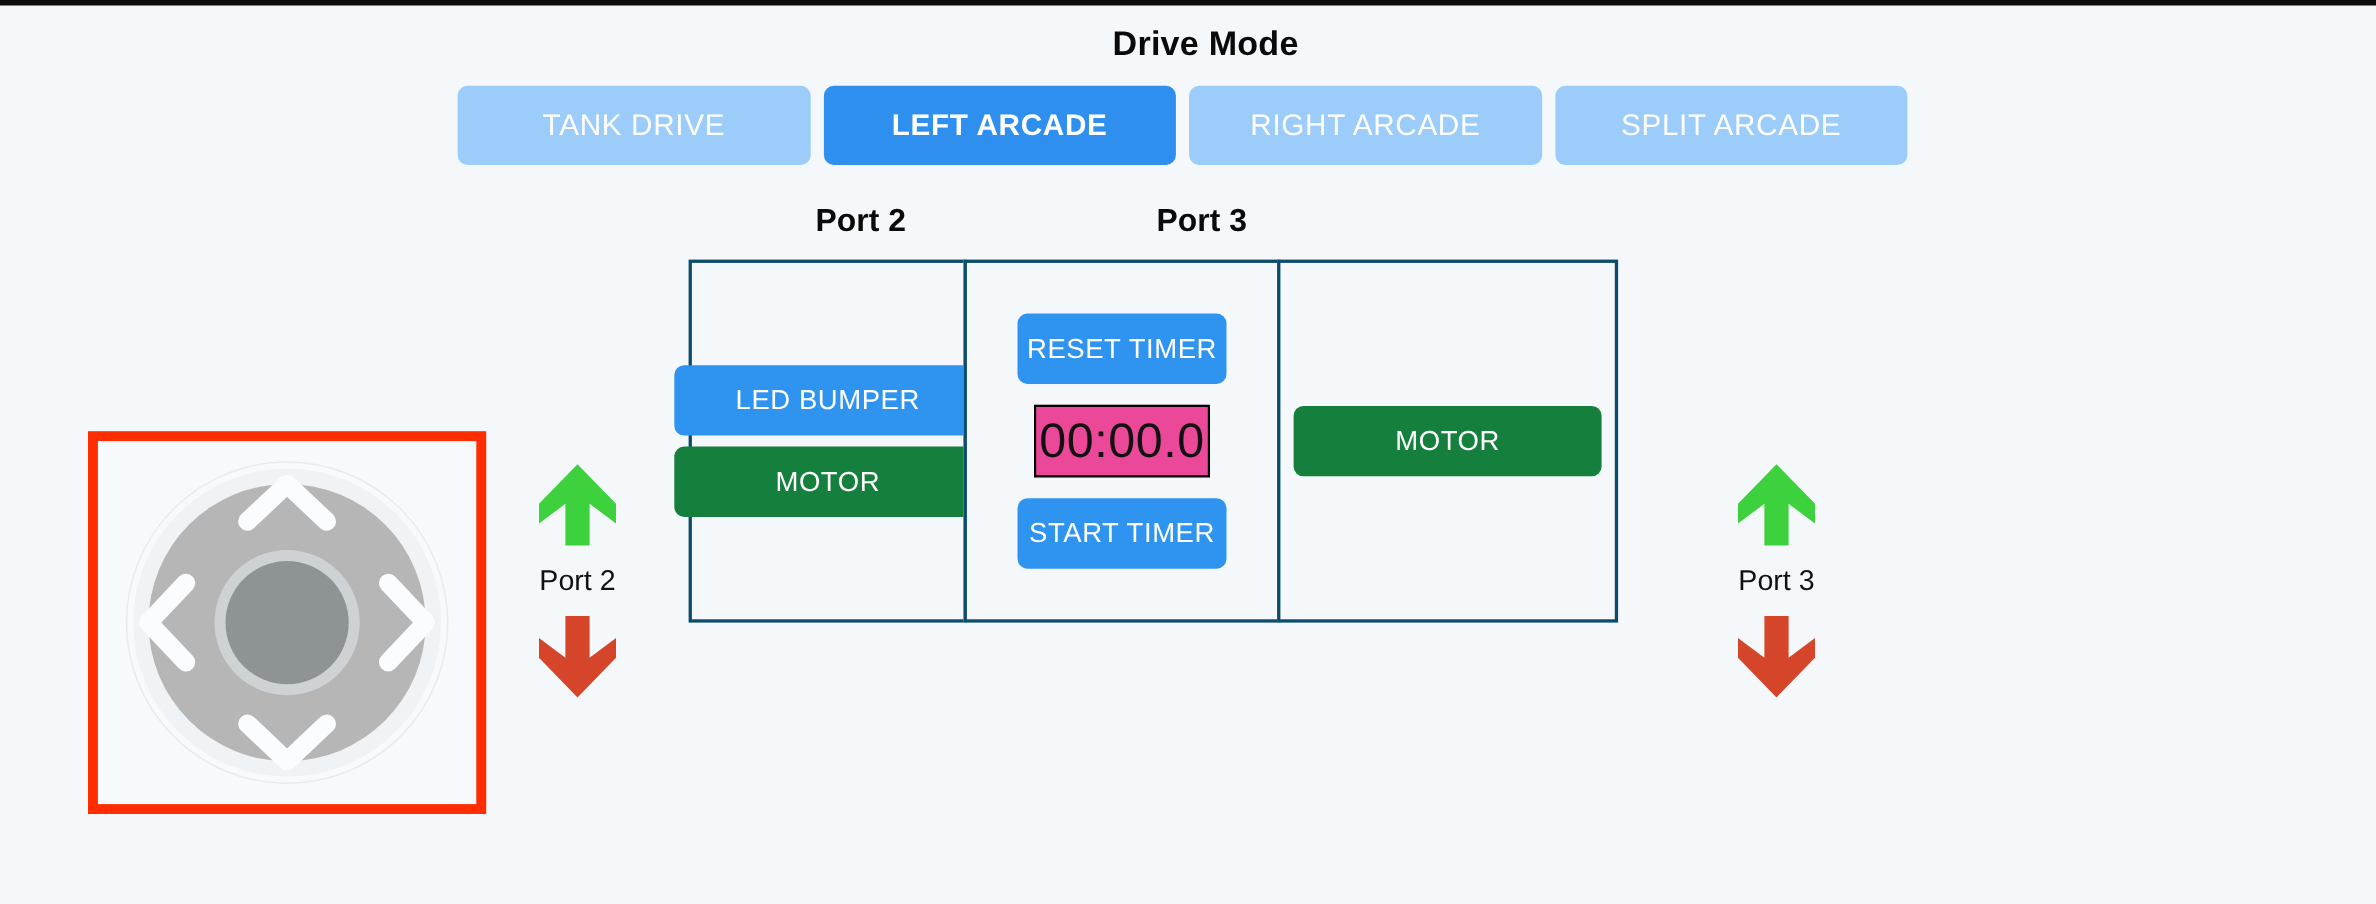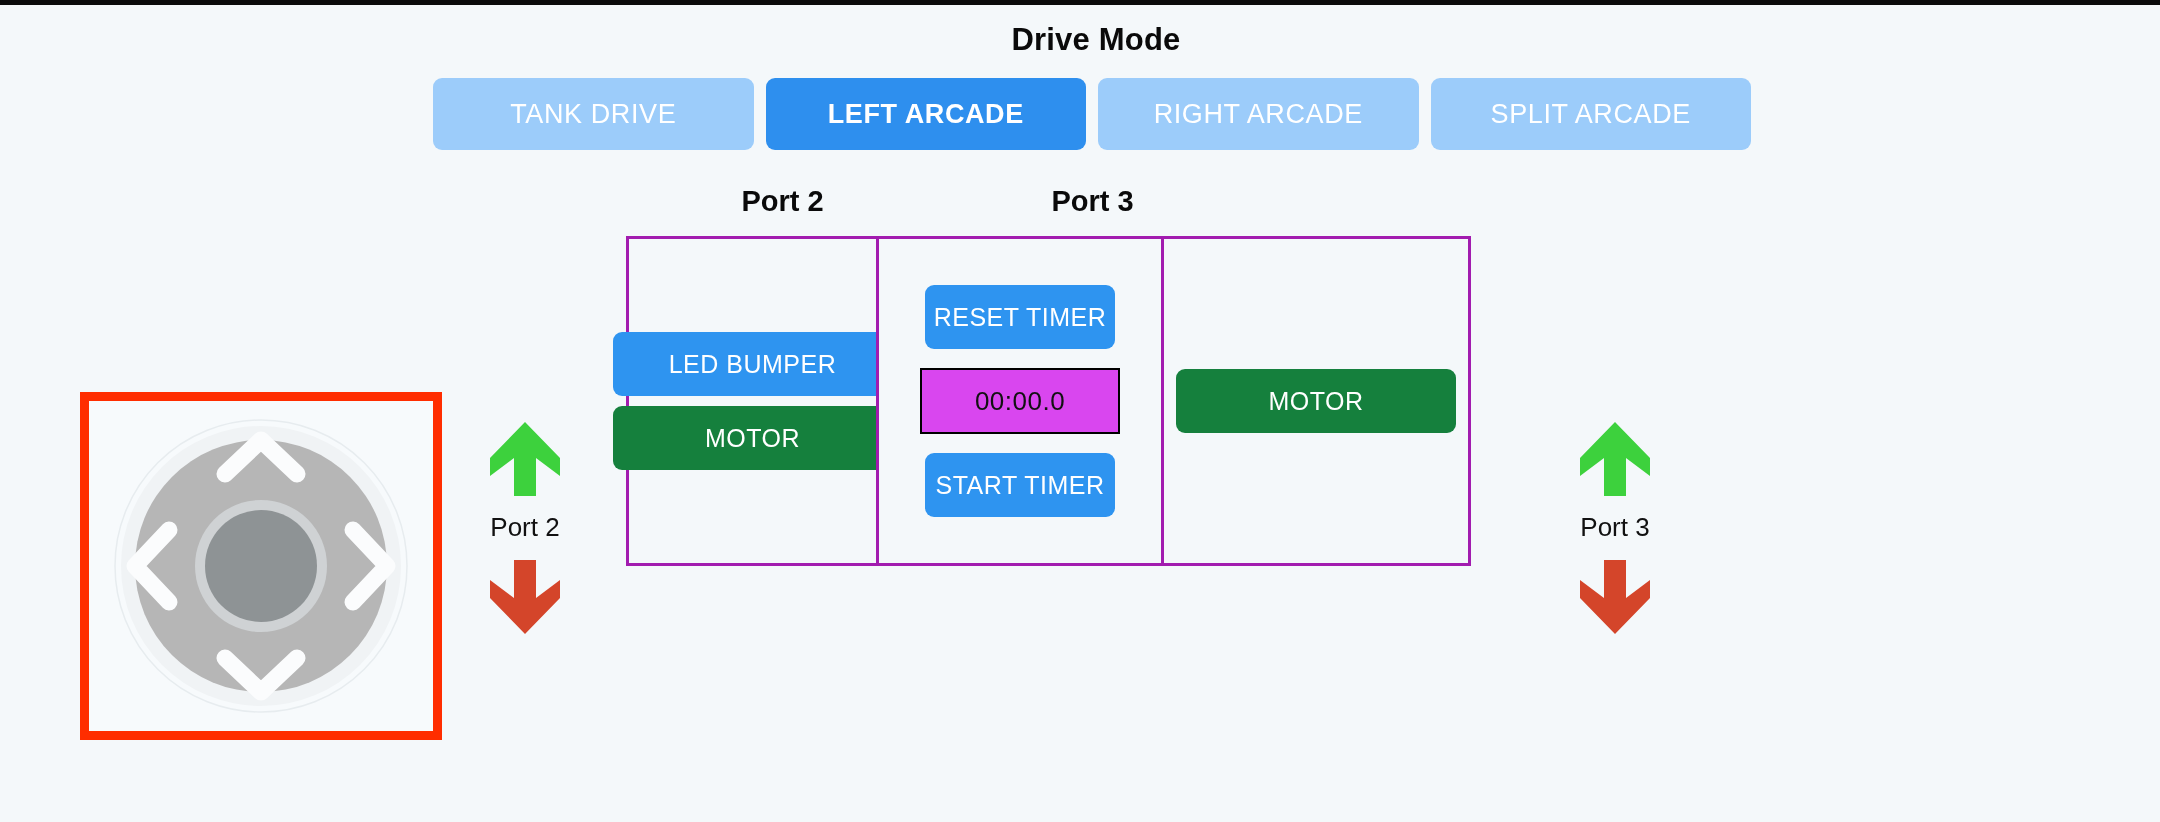--- a/index.html
+++ b/index.html
@@ -36,21 +36,21 @@
     font-size: 31px;
     font-weight: bold;
     color: #0a0a0a;
     letter-spacing: 0.2px;
     margin-left: 16px;
   }
 
   .mode-row {
     position: absolute;
     top: 78px;
-    left: 433px;
+    left: 416px;
     width: 1318px;
     display: flex;
     gap: 12px;
     border-radius: 21px;
   }
 
   .mode-btn {
     flex: 1 1 0;
     height: 72px;
     border: none;
@@ -91,21 +91,21 @@
     position: absolute;
     top: 236px;
     left: 626px;
     width: 908px;
     height: 330px;
     display: flex;
     background: #f4f8fa;
   }
 
   .panel-col {
-    border: 3px solid #a21caf;
+    border: 3px solid #0c4a6e;
     display: flex;
     flex-direction: column;
     justify-content: center;
     background: #f4f8fa;
   }
   .panel-col.left   { width: 253px; }
   .panel-col.center { width: 288px; border-left-width: 3px; border-right-width: 3px; margin-left: -3px; }
   .panel-col.right  { width: 310px; margin-left: -3px; }
 
   .stack {
@@ -144,29 +144,29 @@
     font-size: 25px;
     letter-spacing: 0.5px;
     display: flex;
     align-items: center;
     justify-content: center;
     cursor: pointer;
     user-select: none;
   }
 
   .timer-display {
-    width: 200px;
+    width: 160px;
     height: 66px;
     border: 2px solid #000000;
-    background: #d946ef;
-    display: flex;
-    align-items: center;
-    justify-content: center;
-    font-family: "Liberation Sans", sans-serif;
-    font-size: 26px;
+    background: #ec4899;
+    display: flex;
+    align-items: center;
+    justify-content: center;
+    font-family: "Liberation Sans", sans-serif;
+    font-size: 44px;
     color: #111111;
     letter-spacing: 0.5px;
     margin: 9px 0;
   }
 
   
   .arrow-col {
     position: absolute;
     width: 170px;
     display: flex;

